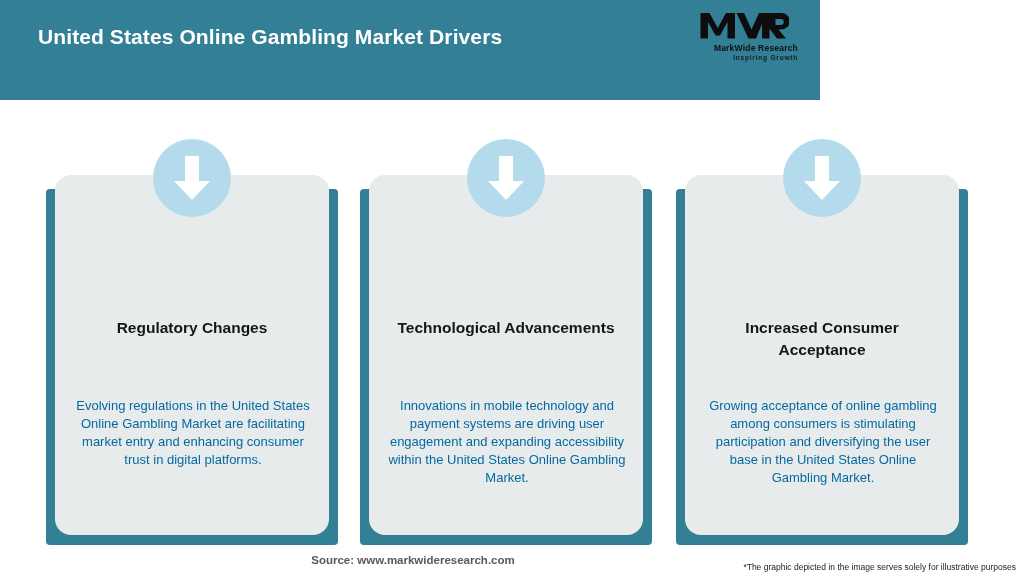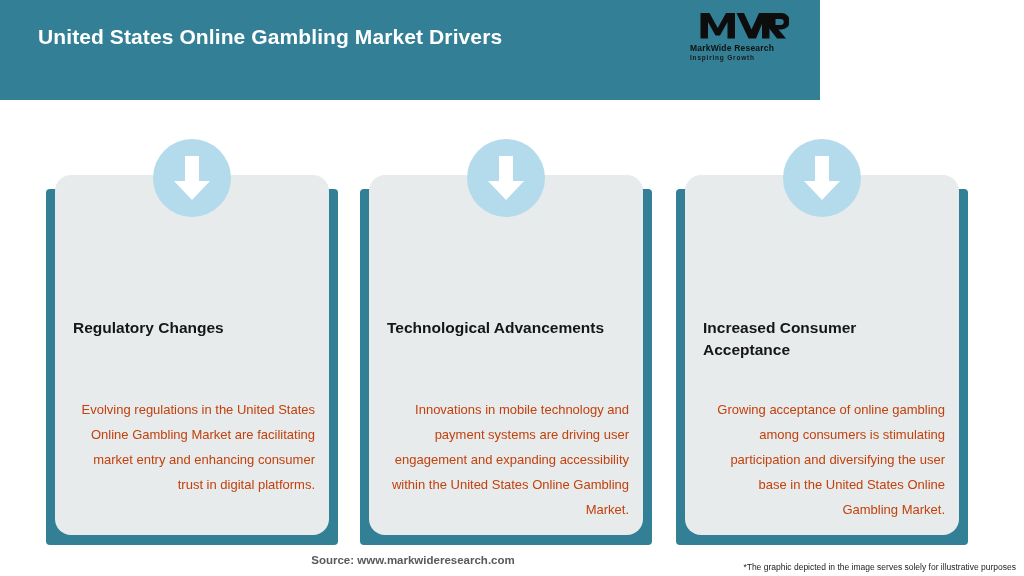--- a/index.html
+++ b/index.html
@@ -36,21 +36,21 @@
     white-space: nowrap;
   }
 
   
   .logo {
     position: absolute;
     right: 22px;
     top: 8px;
     width: 108px;
     height: 62px;
-    text-align: left;
+    text-align: right;
   }
   .logo-mark {
     display: block;
     margin: 0 auto;
     width: 90px;
     height: 34px;
   }
   .logo-name {
     display: block;
     font-size: 8.5px;
@@ -128,35 +128,35 @@
   .icon-bubble svg { display: block; }
 
   
   .card-title {
     margin: 0;
     padding: 0;
     position: absolute;
     left: 18px;
     right: 18px;
     top: 142px;
-    text-align: left;
+    text-align: center;
     font-size: 15.5px;
     font-weight: bold;
     color: #161616;
     line-height: 22px;
   }
   .card-desc {
     position: absolute;
     left: 16px;
     right: 14px;
     top: 222px;
-    text-align: right;
+    text-align: center;
     font-size: 13px;
-    color: #c2410c;
-    line-height: 25px;
+    color: #0369a1;
+    line-height: 18px;
   }
 
   
   .footer {
     position: absolute;
     left: 0;
     top: 546px;
     width: 1024px;
     height: 30px;
   }

